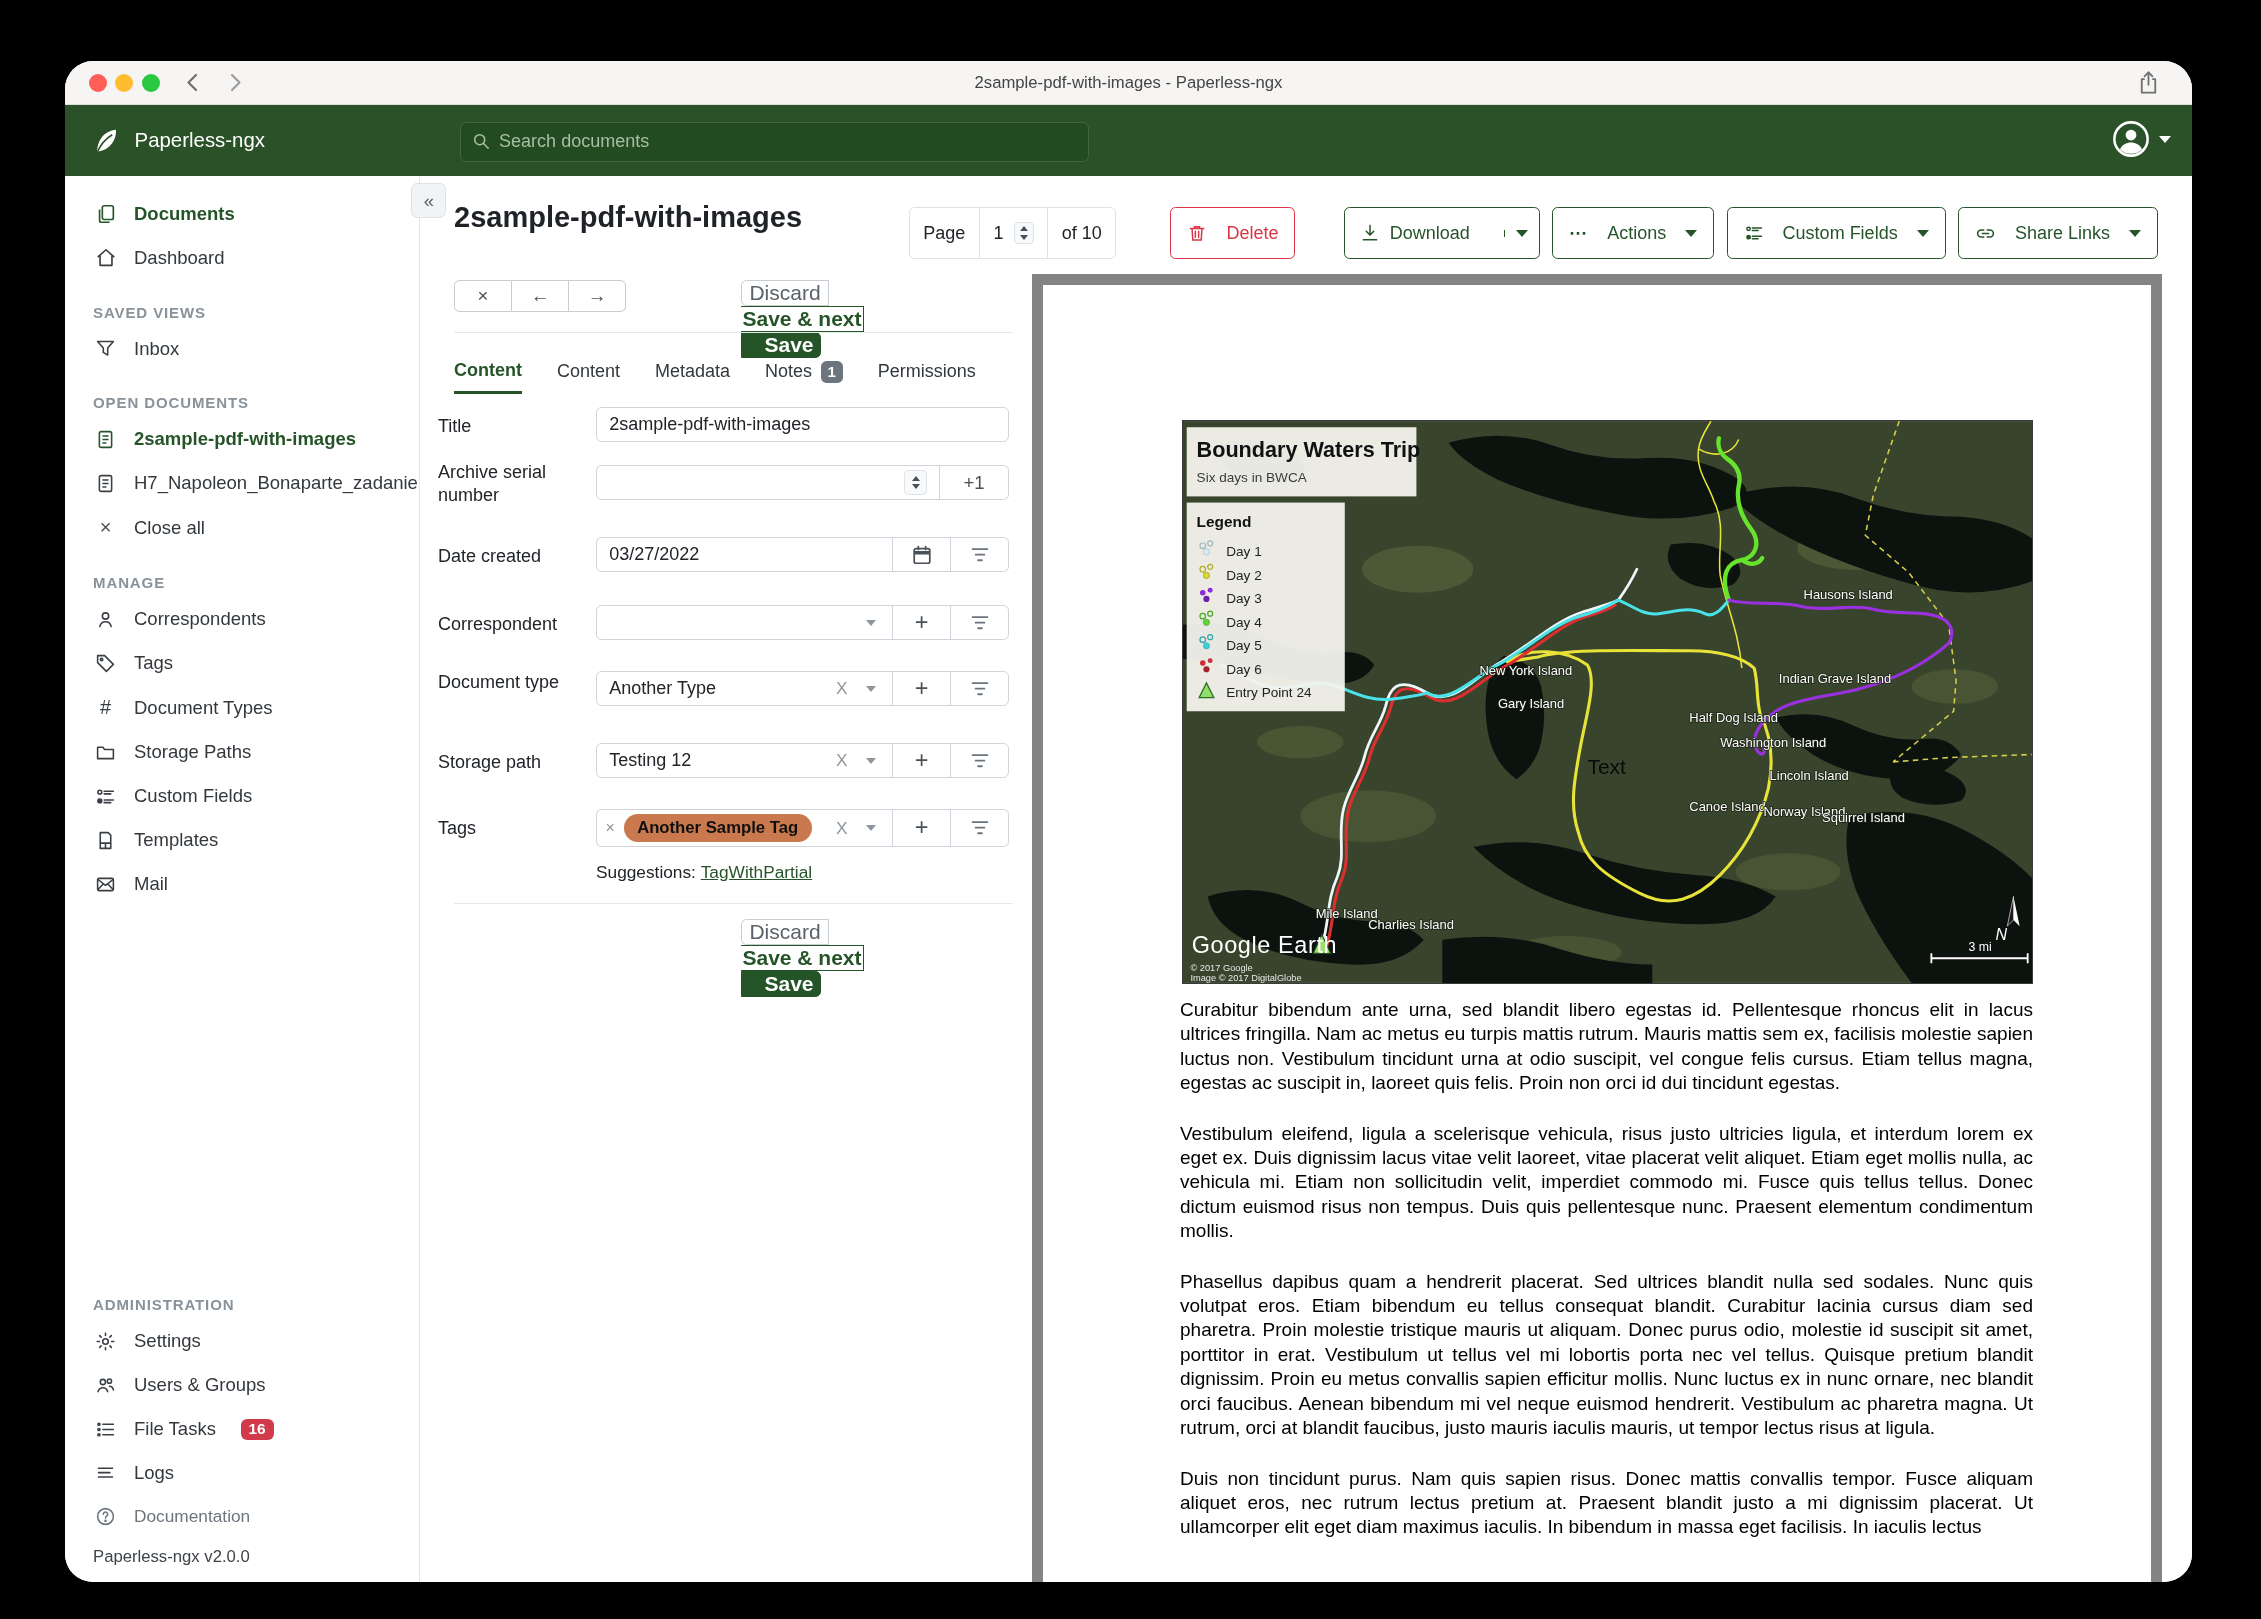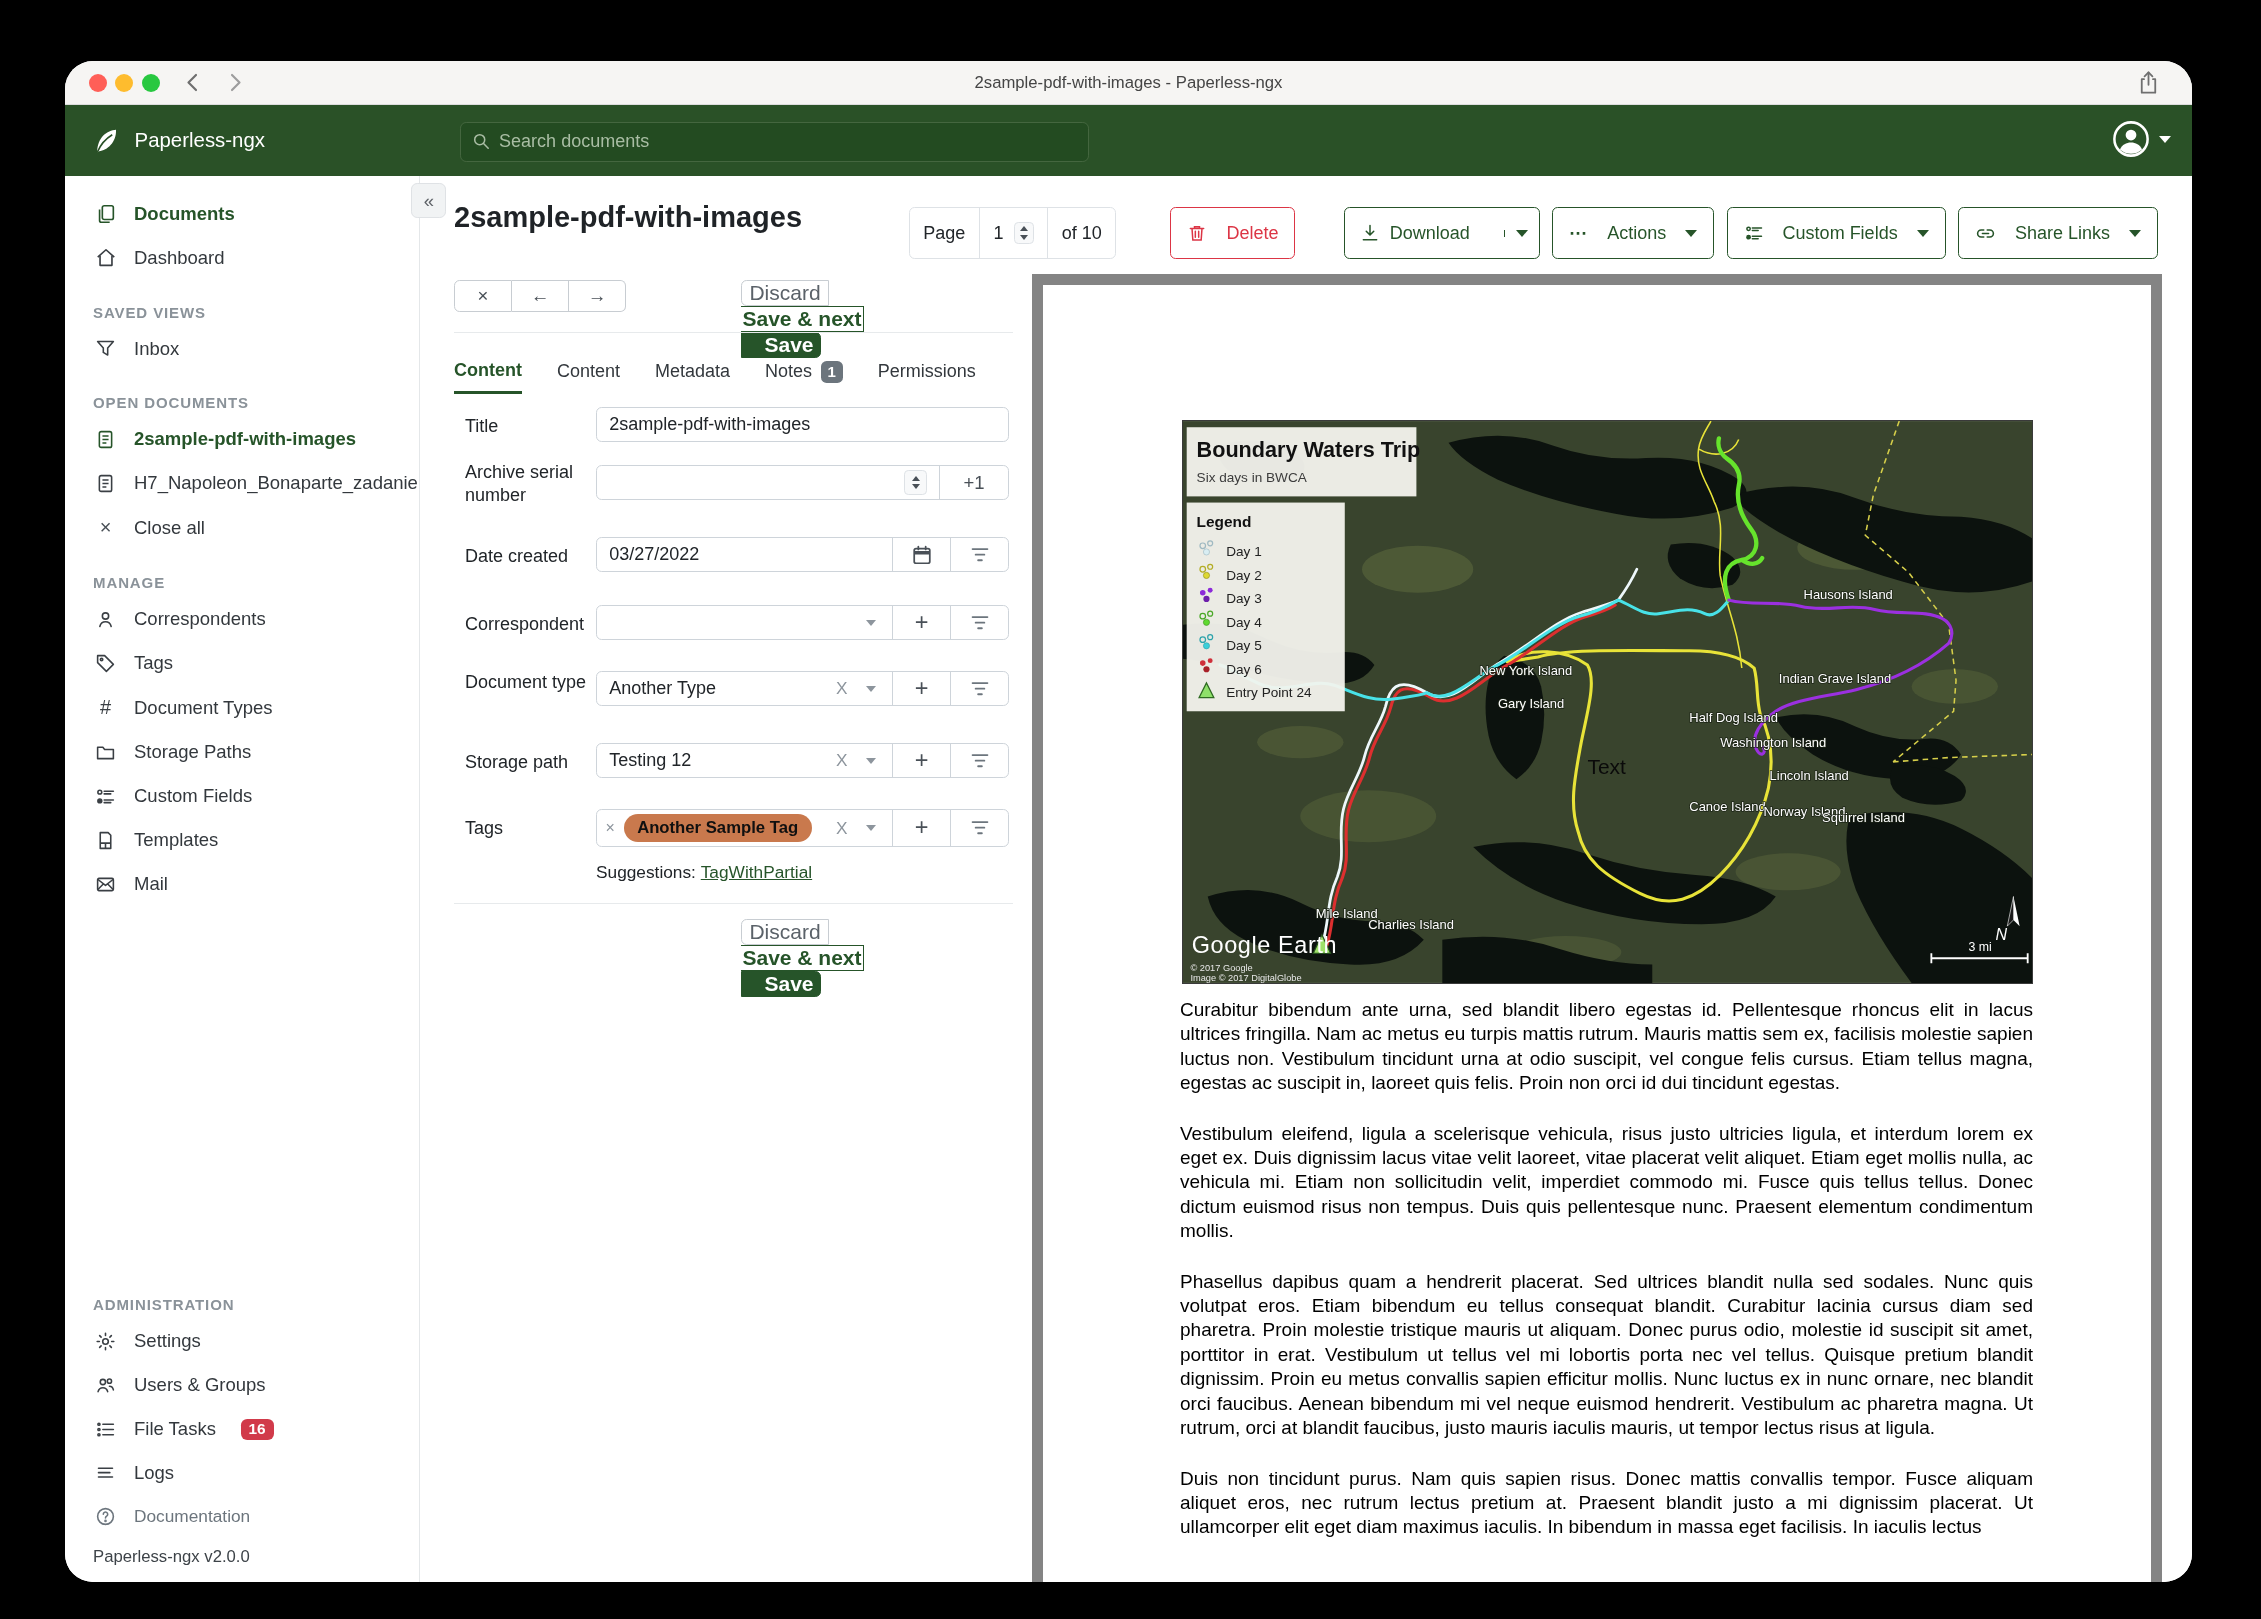--- a/index.html
+++ b/index.html
@@ -57,21 +57,21 @@
   .save-group .discard{width:86px;border:1.2px solid #c8cdd2;border-radius:5.6px 0 0 5.6px;color:#5b6269;display:flex;align-items:center;justify-content:center;background:#fff;}
   .save-group .savenext{width:122px;border:1.2px solid #265429;border-left:none;color:#265429;font-weight:600;display:flex;align-items:center;justify-content:center;background:#fff;}
   .save-group .save{width:62px;background:#265429;border:1.2px solid #265429;color:#fff;font-weight:600;border-radius:0 5.6px 5.6px 0;display:flex;align-items:center;justify-content:center;padding-left:16px;}
   .hr1{position:absolute;left:34px;top:156px;width:559px;border-top:1.2px solid #e7eaec;}
   .hr2{position:absolute;left:34px;top:727px;width:559px;border-top:1.2px solid #e7eaec;}
   .tabs{position:absolute;left:34px;top:175px;display:flex;font-size:18px;color:#33383d;}
   .tab{padding:8.6px 0 10px 0;margin-right:35px;display:flex;align-items:center;}
   .tab.active{color:#265429;font-weight:700;border-bottom:3.1px solid #265429;}
   .note-badge{margin-left:8.6px;background:#6c757d;color:#fff;font-size:15px;font-weight:600;border-radius:5.6px;width:22px;height:22px;display:flex;align-items:center;justify-content:center;}
   
-  .flabel{position:absolute;left:45px;width:136px;font-size:18px;color:#212529;line-height:23px;}
+  .flabel{position:absolute;left:18px;width:136px;font-size:18px;color:#212529;line-height:23px;}
   .fctrl{position:absolute;left:176px;width:413px;height:35px;border:1.2px solid #ced4da;border-radius:5.6px;background:#fff;display:flex;align-items:stretch;box-sizing:border-box;overflow:hidden;}
   .fctrl .val{flex:1;display:flex;align-items:center;padding:0 12.3px;font-size:18px;color:#212529;gap:8.6px;min-width:0;}
   .fctrl .seg{flex:0 0 57px;border-left:1.2px solid #ced4da;display:flex;align-items:center;justify-content:center;color:#495057;}
   .fctrl .seg.w110{flex-basis:68px;font-size:18.5px;}
   .xmark{color:#8d959d;font-size:17.3px;margin-left:auto;}
   .dcaret{width:0;height:0;border-left:5.6px solid transparent;border-right:5.6px solid transparent;border-top:6.8px solid #8d959d;margin:0 3.7px 0 10px;}
   .plus{font-size:23.5px;color:#495057;font-weight:300;line-height:1;}
   .spin{display:flex;flex-direction:column;gap:3.1px;margin-left:auto;padding:5px 6.2px;border:1.2px solid #dee2e6;border-radius:4.3px;background:#f8f9fa;}
   .tri-u{width:0;height:0;border-left:4.3px solid transparent;border-right:4.3px solid transparent;border-bottom:5.6px solid #495057;}
   .tri-d{width:0;height:0;border-left:4.3px solid transparent;border-right:4.3px solid transparent;border-top:5.6px solid #495057;}

